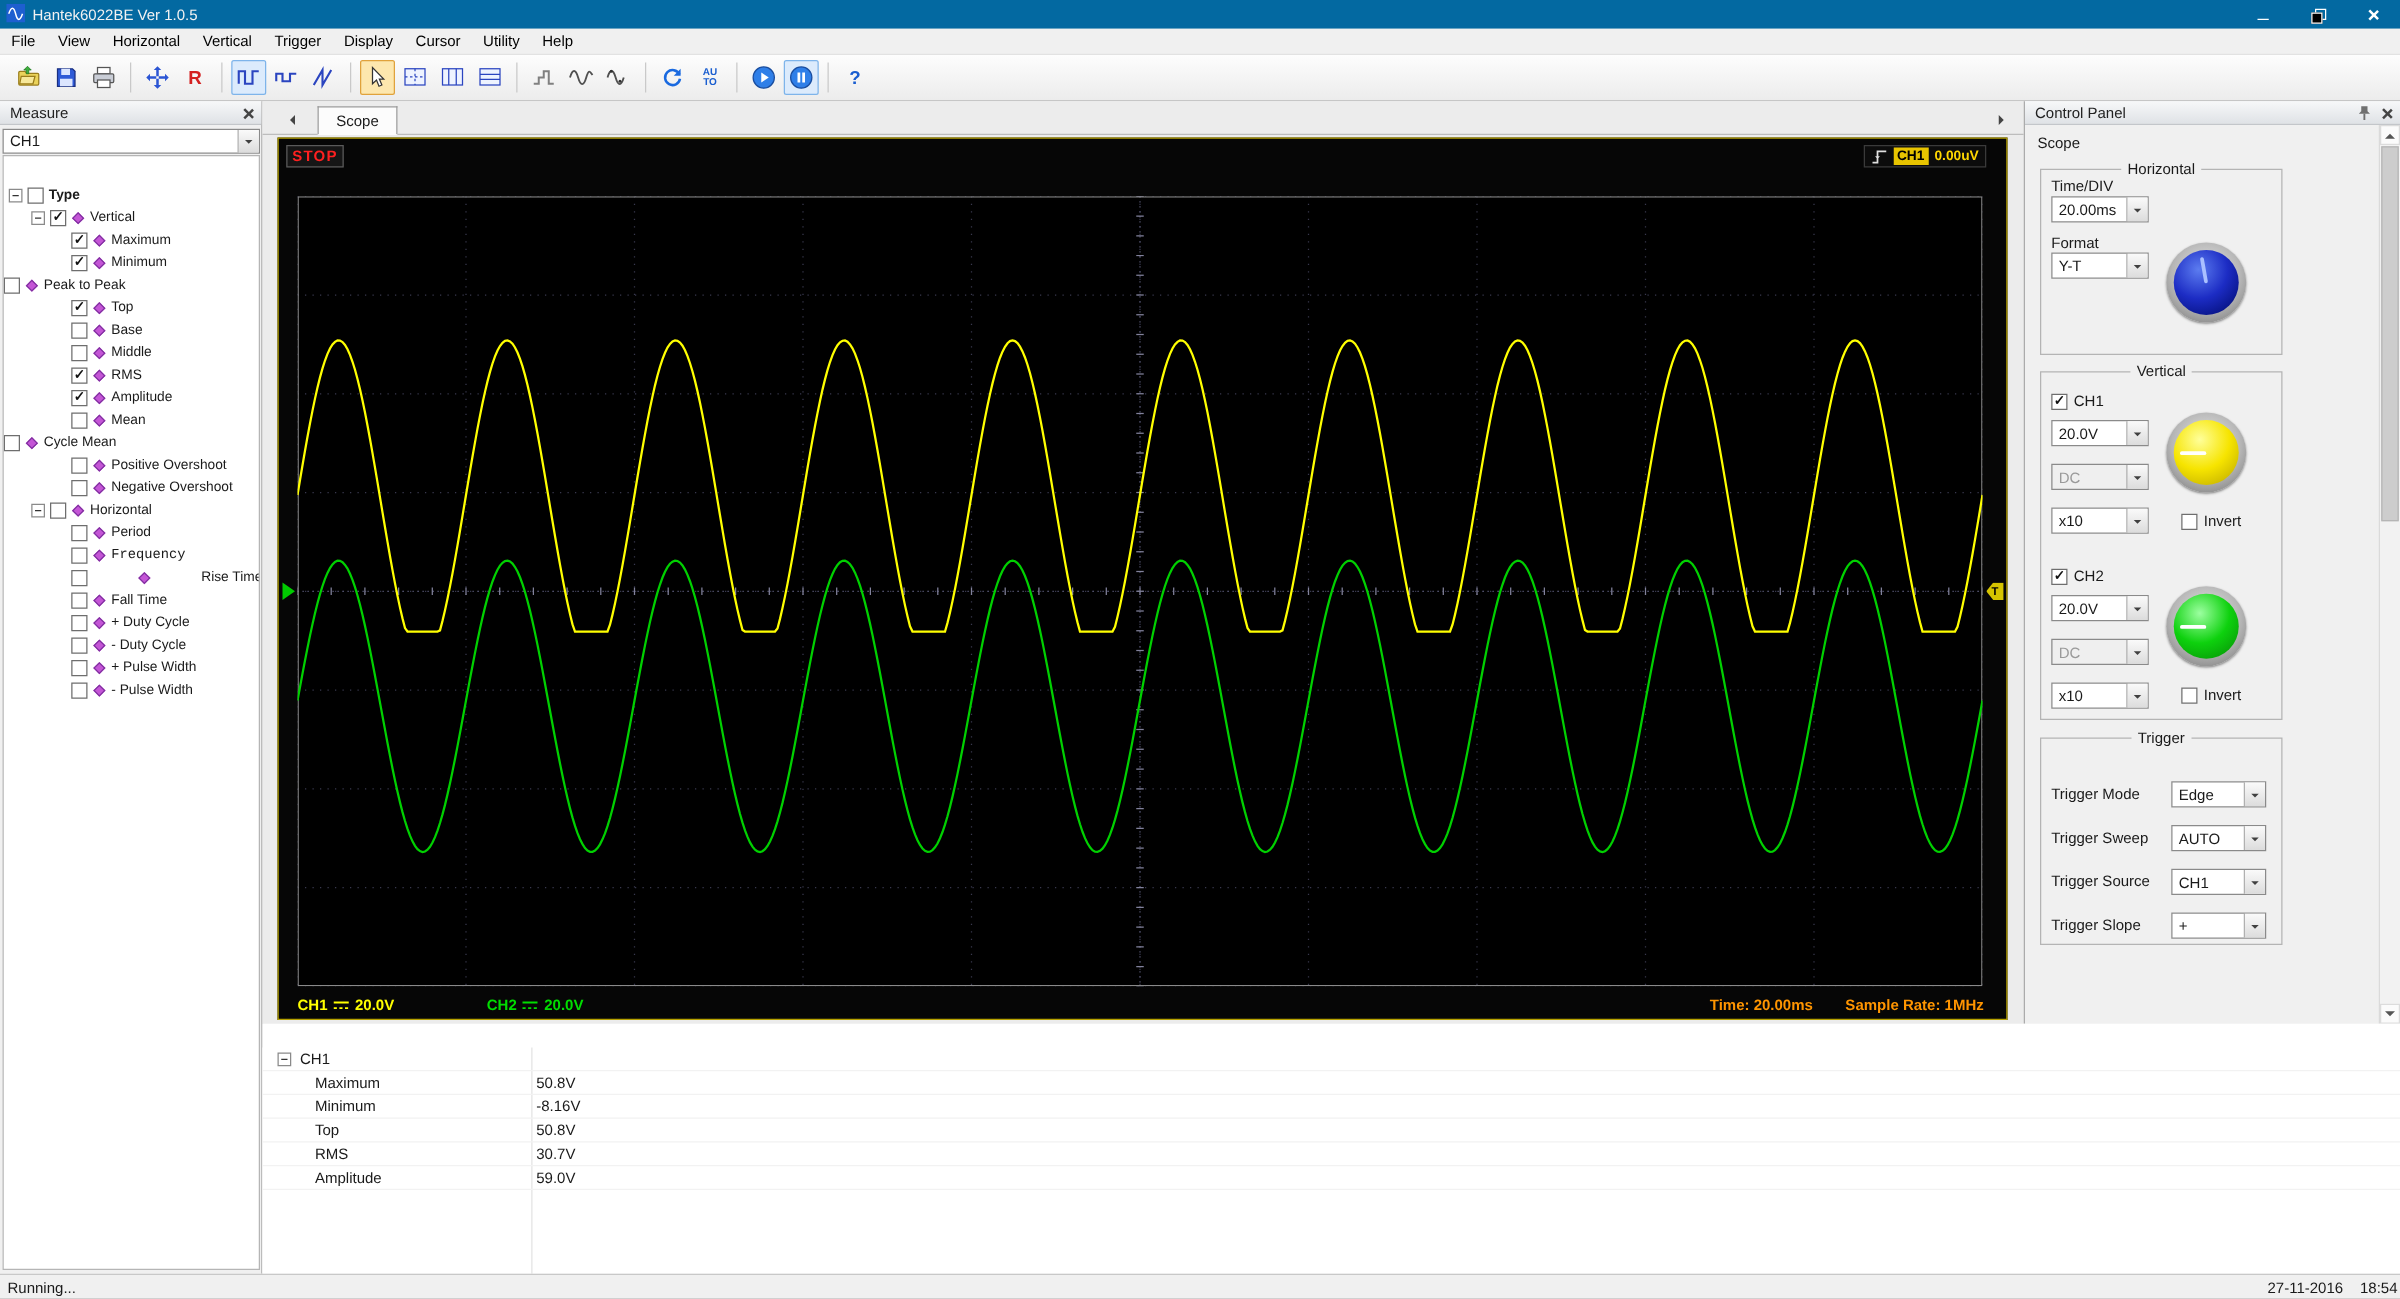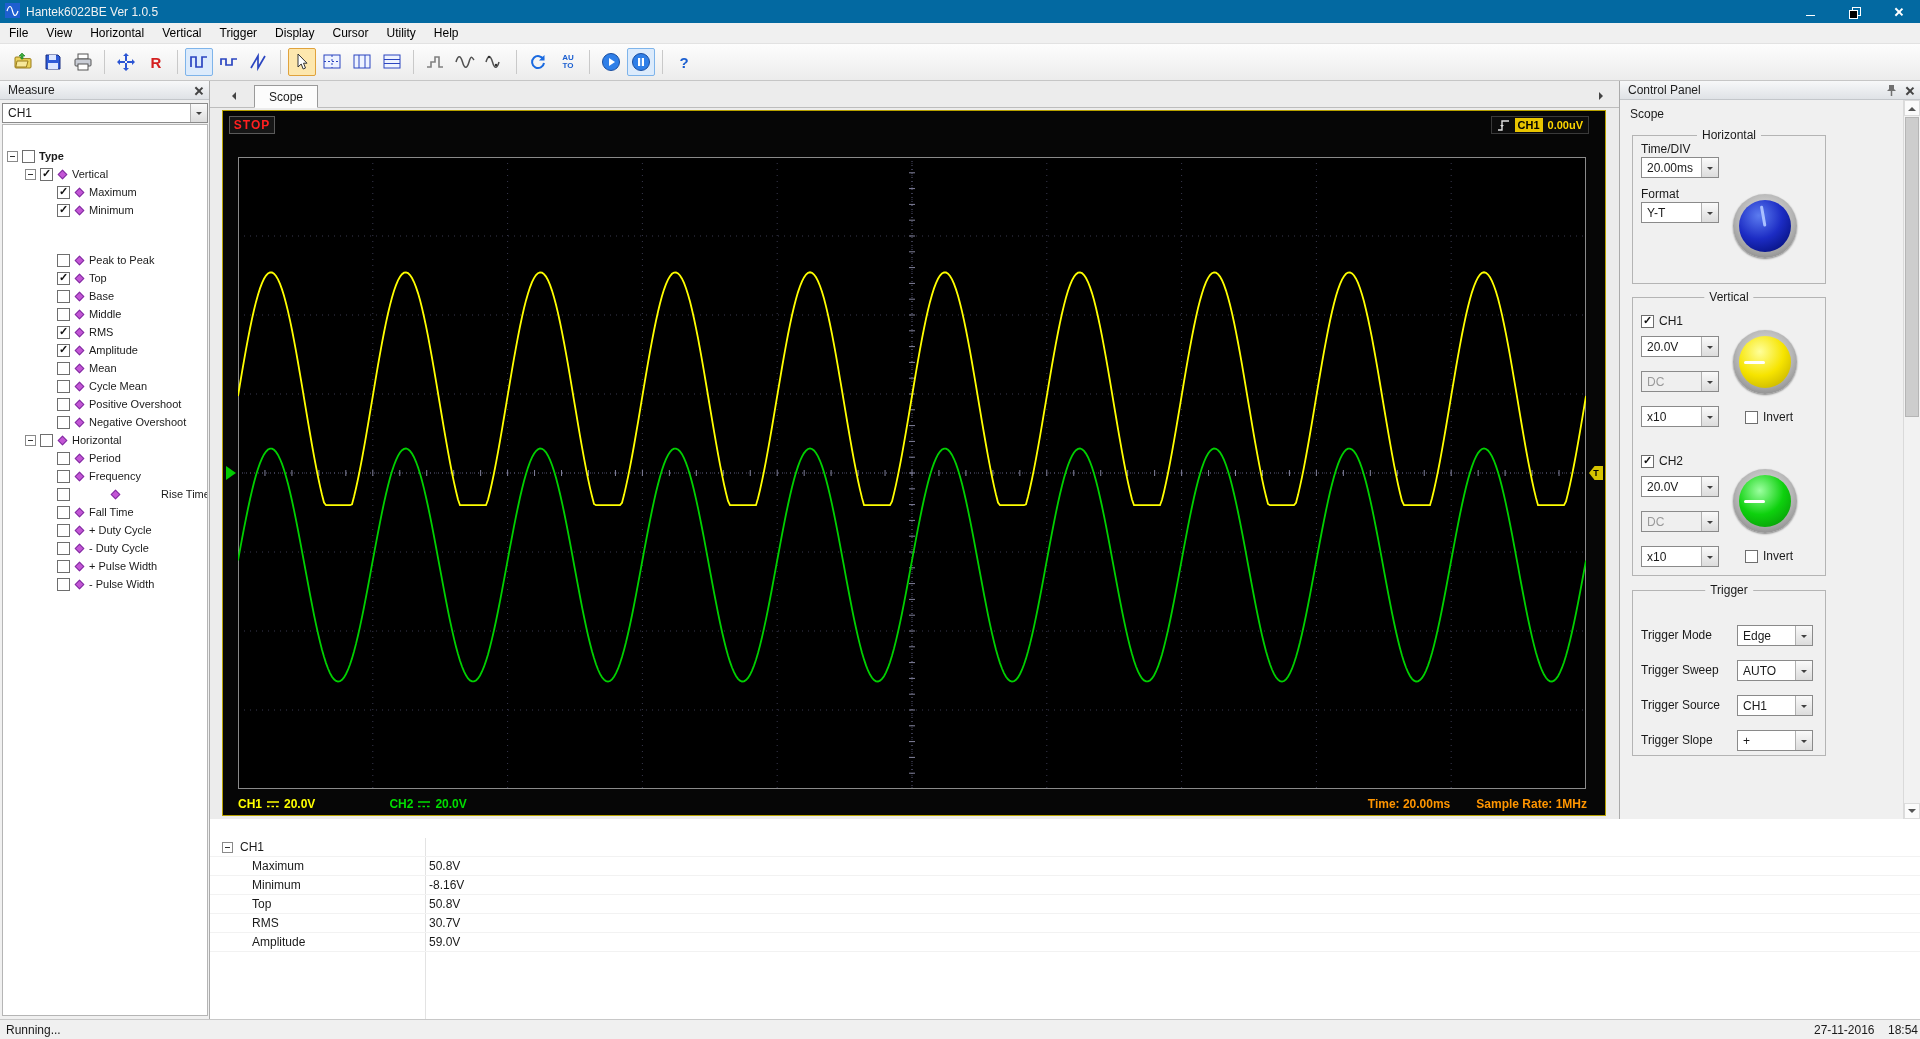--- a/index.html
+++ b/index.html
@@ -328,21 +328,21 @@
         <div class="tree-row" style="padding-left: 54px;">
           <span class="cb checked"></span>
           <span class="diamond"></span>
           <span class="tree-label">Maximum</span>
         </div>
         <div class="tree-row" style="padding-left: 54px;">
           <span class="cb checked"></span>
           <span class="diamond"></span>
           <span class="tree-label">Minimum</span>
         </div>
-        <div class="tree-row" style="padding-left: 54px; margin-top: 32px;">
+        <div class="tree-row" style="">
           <span class="cb"></span>
           <span class="diamond"></span>
           <span class="tree-label">Peak to Peak</span>
         </div>
         <div class="tree-row" style="padding-left: 54px;">
           <span class="cb checked"></span>
           <span class="diamond"></span>
           <span class="tree-label">Top</span>
         </div>
         <div class="tree-row" style="padding-left: 54px;">
@@ -363,21 +363,21 @@
         <div class="tree-row" style="padding-left: 54px;">
           <span class="cb checked"></span>
           <span class="diamond"></span>
           <span class="tree-label">Amplitude</span>
         </div>
         <div class="tree-row" style="padding-left: 54px;">
           <span class="cb"></span>
           <span class="diamond"></span>
           <span class="tree-label">Mean</span>
         </div>
-        <div class="tree-row" style="padding-left: 54px;">
+        <div class="tree-row" style="">
           <span class="cb"></span>
           <span class="diamond"></span>
           <span class="tree-label">Cycle Mean</span>
         </div>
         <div class="tree-row" style="padding-left: 54px;">
           <span class="cb"></span>
           <span class="diamond"></span>
           <span class="tree-label">Positive Overshoot</span>
         </div>
         <div class="tree-row" style="padding-left: 54px;">
@@ -389,21 +389,21 @@
           <span class="expander"></span>
           <span class="cb"></span>
           <span class="diamond"></span>
           <span class="tree-label">Horizontal</span>
         </div>
         <div class="tree-row" style="padding-left: 54px;">
           <span class="cb"></span>
           <span class="diamond"></span>
           <span class="tree-label">Period</span>
         </div>
-        <div class="tree-row" style="padding-left: 54px;">
+        <div class="tree-row" style="padding-left: 54px; font-family: Liberation Mono, monospace;">
           <span class="cb"></span>
           <span class="diamond"></span>
           <span class="tree-label">Frequency</span>
         </div>
         <div class="tree-row" style="padding-left: 54px; gap: 40px;">
           <span class="cb"></span>
           <span class="diamond"></span>
           <span class="tree-label">Rise Time</span>
         </div>
         <div class="tree-row" style="padding-left: 54px;">

